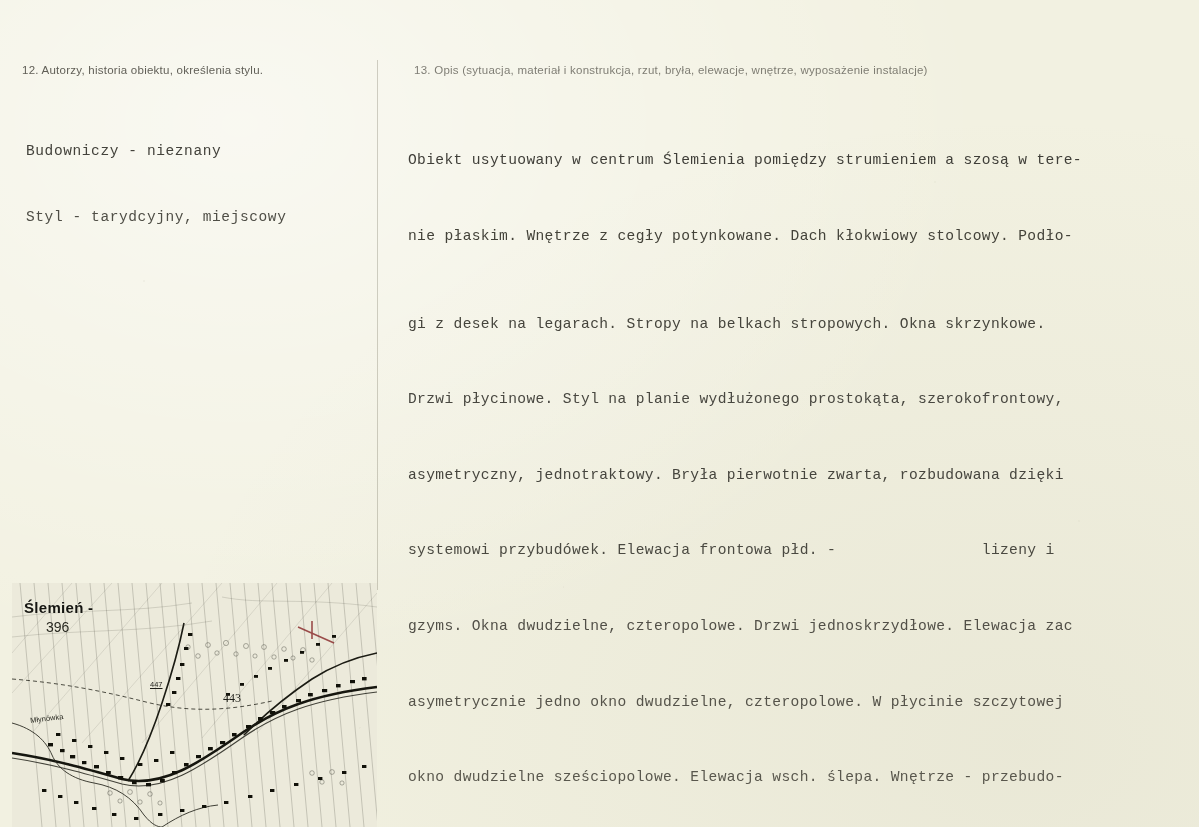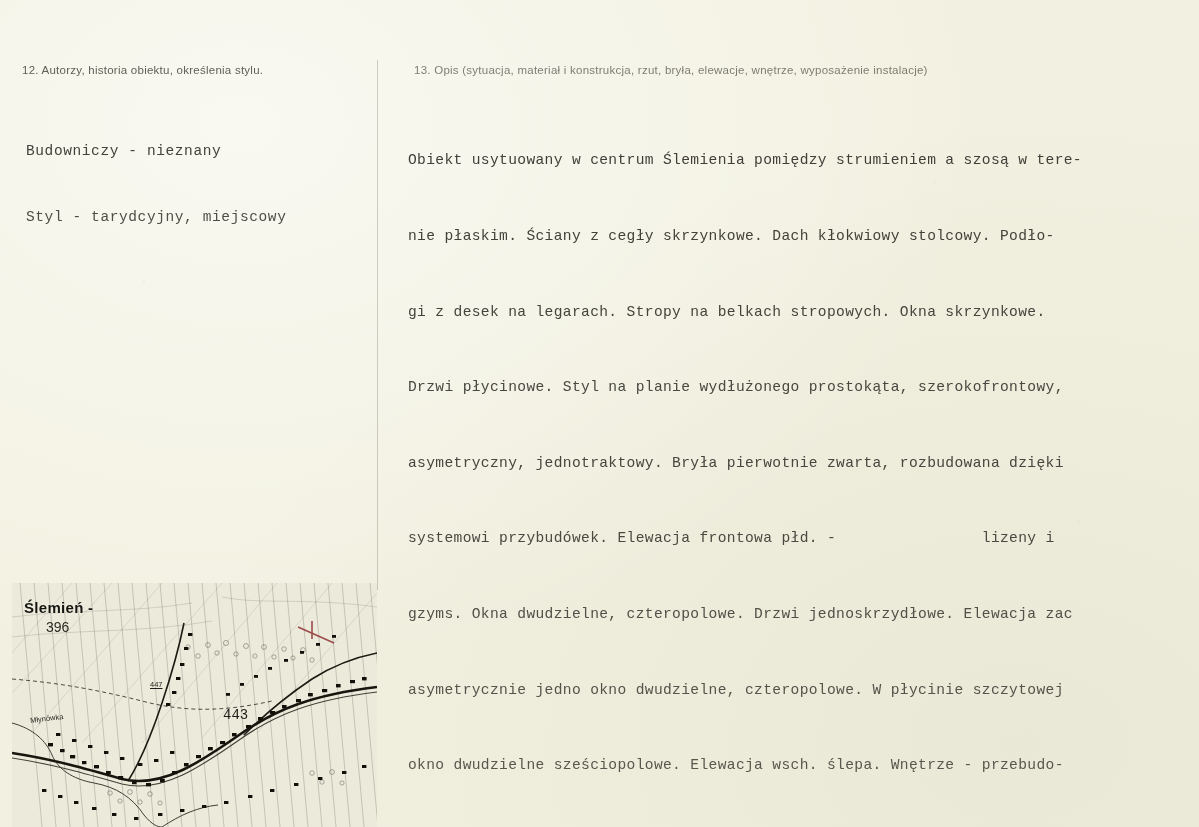--- a/index.html
+++ b/index.html
@@ -74,21 +74,21 @@
     width: 760px;
     font-size: 14.6px;
     line-height: 25.2px;
     letter-spacing: 0.35px;
     white-space: pre-wrap;
     color: #474640;
   }
   #desc-block .line { display: block; white-space: pre; }
   #desc-block .line:nth-child(1)  { color:#3f3e38; }
   #desc-block .line:nth-child(2)  { color:#434239; }
-  #desc-block .line:nth-child(3)  { color:#45443c; }
+  #desc-block .line:nth-child(3)  { color:#45443c;margin-top:12px; }
   #desc-block .line:nth-child(4)  { color:#484740; }
   #desc-block .line:nth-child(5)  { color:#46453e; }
   #desc-block .line:nth-child(6)  { color:#4a4941; }
   #desc-block .line:nth-child(7)  { color:#514f47; }
   #desc-block .line:nth-child(8)  { color:#55534a; }
   #desc-block .line:nth-child(9)  { color:#59574d; }
   #desc-block .line:nth-child(10) { color:#514f46; }
   #desc-block .line:nth-child(11) { color:#4e4c44; }
 
   
@@ -127,23 +127,23 @@
     left: 18px;
     top: 131px;
     font-family: "Liberation Sans", sans-serif;
     font-size: 7.5px;
     color: #2a2a22;
     transform: rotate(-7deg);
   }
   #map .map-num1 {
     position: absolute;
     left: 211px;
-    top: 124px;
-    font-family: Liberation Mono, monospace;
-    font-size: 14px;
+    top: 108px;
+    font-family: Liberation Serif, serif;
+    font-size: 12px;
     color: #1e1e18;
   }
   #map .map-num2 {
     position: absolute;
     left: 138px;
     top: 97px;
     font-family: "Liberation Sans", sans-serif;
     font-size: 7.5px;
     color: #1e1e18;
     text-decoration: underline;
@@ -175,21 +175,21 @@
 
   <div class="field-label" id="label-13">13. Opis (sytuacja, materiał i konstrukcja, rzut, bryła, elewacje, wnętrze, wyposażenie instalacje)</div>
 
   <div class="typed" id="left-block">
     <span class="l1">Budowniczy - nieznany</span>
     <span class="l2">Styl - tarydcyjny, miejscowy</span>
   </div>
 
   <div class="typed" id="desc-block">
     <span class="line">Obiekt usytuowany w centrum Ślemienia pomiędzy strumieniem a szosą w tere-</span>
-    <span class="line">nie płaskim. Ściany z cegły skrzynkowe. Dach kłokwiowy stolcowy. Podło-</span>
+    <span class="line">nie płaskim. Wnętrze z cegły potynkowane. Dach kłokwiowy stolcowy. Podło-</span>
     <span class="line">gi z desek na legarach. Stropy na belkach stropowych. Okna skrzynkowe.</span>
     <span class="line">Drzwi płycinowe. Styl na planie wydłużonego prostokąta, szerokofrontowy,</span>
     <span class="line">asymetryczny, jednotraktowy. Bryła pierwotnie zwarta, rozbudowana dzięki</span>
     <span class="line">systemowi przybudówek. Elewacja frontowa płd. -                lizeny i</span>
     <span class="line">gzyms. Okna dwudzielne, czteropolowe. Drzwi jednoskrzydłowe. Elewacja zac</span>
     <span class="line">asymetrycznie jedno okno dwudzielne, czteropolowe. W płycinie szczytowej</span>
     <span class="line">okno dwudzielne sześciopolowe. Elewacja wsch. ślepa. Wnętrze - przebudo-</span>
     
   </div>
 

